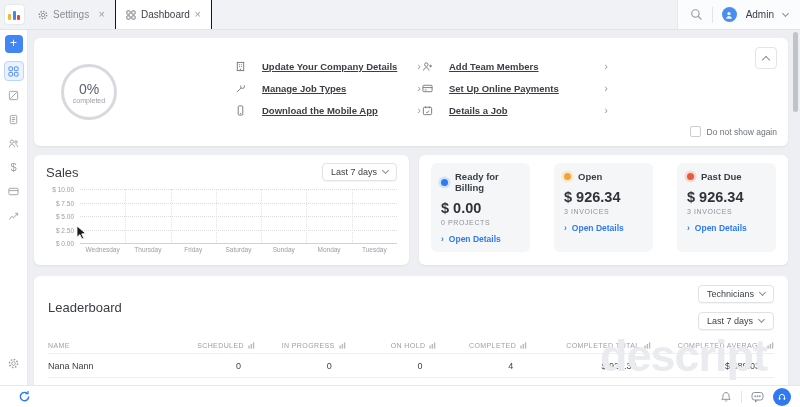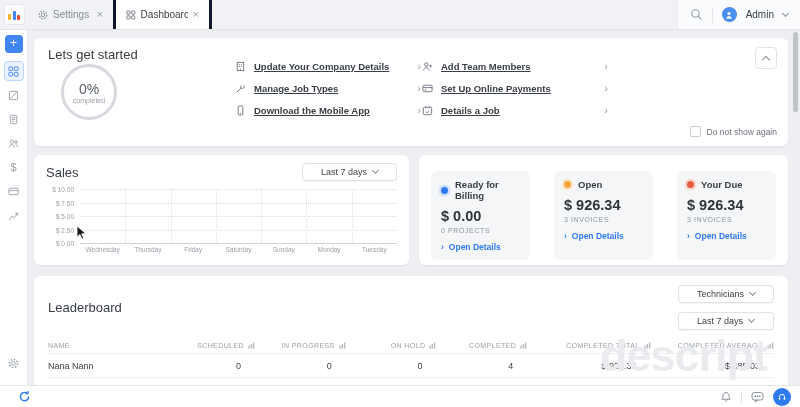--- a/index.html
+++ b/index.html
@@ -12,21 +12,21 @@
   svg { display:block; }
 
   
   .topbar { position:absolute; top:0; left:0; right:0; height:30px;
     background:#f1f2f5; border-bottom:1px solid #e2e4e8; display:flex; align-items:stretch; z-index:20; }
   .logo-wrap { width:28px; display:flex; align-items:center; justify-content:center; }
   .logo-box { width:21px; height:21px; background:#fff; border:1px solid #e6e8ec; border-radius:4px;
     display:flex; align-items:flex-end; justify-content:center; gap:1.5px; padding:3px 3px 4px; }
   .logo-box i { display:block; width:3px; border-radius:1px; }
   .tab { display:flex; align-items:center; gap:5px; padding:0 10px; width:88px;
-    font-size:10px; color:#868c95; border-right:3px solid #0f172a; cursor:default; }
+    font-size:10px; color:#868c95; border-right:1px solid #0f172a; cursor:default; }
   .tab.active { background:#fff; color:#3a3f46; width:96px; }
   .tab .tlbl { white-space:nowrap; overflow:hidden; }
   .tab .tx { margin-left:auto; color:#9aa0a8; font-size:11px; line-height:1; }
   .topbar-right { margin-left:auto; display:flex; align-items:center; gap:9px;
     background:#fbfcfd; border-left:1px solid #e7e9ec; padding:0 12px; }
   .tb-divider { width:1px; height:16px; background:#e2e4e8; }
   .avatar { width:15px; height:15px; border-radius:50%; background:#4a8df0; display:flex; align-items:center; justify-content:center; }
   .user-name { font-size:10px; color:#3a3f46; }
   .chev-down { width:5px; height:5px; border-right:1.3px solid #8a9099; border-bottom:1.3px solid #8a9099;
     transform:rotate(45deg); margin-top:-3px; }
@@ -50,49 +50,49 @@
   .card-title { font-size:13px; color:#383d44; font-weight:400; }
 
   
   .gs-card { height:108px; position:relative; padding:9px 14px; }
   .gs-circle { position:absolute; left:27px; top:26px; width:56px; height:56px; border:3px solid #d6dade;
     border-radius:50%; display:flex; flex-direction:column; align-items:center; justify-content:center; }
   .gs-pct { font-size:14px; color:#5c636c; }
   .gs-cap { font-size:7px; color:#9aa1a9; }
   .gs-col { position:absolute; top:22px; width:186px; display:flex; flex-direction:column; gap:9px; }
   .gs-col1 { left:201px; } .gs-col2 { left:388px; }
-  .gs-link { display:flex; align-items:center; gap:8px; height:13px; cursor:pointer; }
+  .gs-link { display:flex; align-items:center; gap:16px; height:13px; cursor:pointer; }
   .gs-link .ic { color:#6f7680; flex:0 0 auto; }
   .gs-link .lbl { font-size:9.5px; font-weight:700; color:#3a3f46; text-decoration:underline; white-space:nowrap; }
   .gs-link .chev { margin-left:auto; color:#9aa0a8; font-size:11px; line-height:1; }
   .gs-collapse { position:absolute; right:11px; top:9px; width:22px; height:22px; border:1px solid #e1e4e8;
     border-radius:4px; background:#fff; display:flex; align-items:center; justify-content:center; }
   .gs-dismiss { position:absolute; right:11px; bottom:9px; display:flex; align-items:center; gap:6px;
     font-size:8.5px; color:#6d737b; }
   .checkbox { width:11px; height:11px; border:1px solid #c9cdd3; border-radius:2px; background:#fff; }
 
   
   .row2 { display:flex; gap:10px; margin-top:9px; }
   .card-head { display:flex; align-items:center; justify-content:space-between; }
   .select-btn { display:flex; align-items:center; gap:6px; border:1px solid #dfe2e6; border-radius:4px;
-    background:#fff; padding:3px 18px; font-size:9px; color:#3a3f46; box-shadow:0 1px 1px rgba(0,0,0,.04); }
+    background:#fff; padding:3px 8px; font-size:9px; color:#3a3f46; box-shadow:0 1px 1px rgba(0,0,0,.04); }
 
   .sales-card { width:375px; height:110px; padding:8px 12px; position:relative; }
   .chart { position:absolute; left:12px; right:12px; top:34px; height:54px; }
   .ylab { position:absolute; left:0; width:28px; text-align:right; font-size:6.5px; color:#9aa0a8;
     transform:translateY(-50%); }
   .chart-grid { position:absolute; left:34px; right:0; top:0; bottom:0; }
   .hline { position:absolute; left:0; right:0; border-top:1px dotted #d9dce1; }
   .hline.base { border-top:1px solid #cfd3d9; }
   .vline { position:absolute; top:0; bottom:0; border-left:1px dotted #e0e3e7; }
   .xlabels { position:absolute; left:34px; right:0; top:100%; margin-top:3px; display:flex; }
   .xlabels span { flex:1; text-align:center; font-size:6.5px; color:#9aa0a8; }
 
   .invoices-card { flex:1; height:110px; padding:8px 12px; }
-  .inv-cards { display:flex; gap:24px; margin-top:8px; }
+  .inv-cards { display:flex; gap:24px; }
   .inv-card { flex:1; background:#f5f6f8; border-radius:6px; padding:8px 10px 8px; }
   .inv-status { display:flex; align-items:center; gap:7px; font-size:9.5px; font-weight:700; color:#3a3f46; }
   .dot { width:7px; height:7px; border-radius:50%; flex:0 0 auto; }
   .dot-blue  { background:#2f7af0; box-shadow:0 0 0 2.5px #d3e2fb; }
   .dot-orange{ background:#f2a33c; box-shadow:0 0 0 2.5px #fbe8ca; }
   .dot-red   { background:#e25c3d; box-shadow:0 0 0 2.5px #f8d9d0; }
   .inv-amount { font-size:14.5px; font-weight:700; color:#2e3339; margin-top:7px; }
   .inv-count { font-size:7px; color:#8d939c; letter-spacing:.6px; margin-top:3px; }
   .inv-link { font-size:8.5px; font-weight:700; color:#2f7af0; margin-top:8px; display:flex; gap:5px; cursor:pointer; }
 
@@ -222,21 +222,20 @@
     <svg width="11" height="11" viewBox="0 0 12 12" fill="none" stroke="currentColor">
       <circle cx="6" cy="6" r="2"></circle>
         <circle cx="6" cy="6" r="4.4" stroke-width="1.7" stroke-dasharray="1.7 1.7"></circle>
     </svg>
   </div>
 </div>
 
 <div class="main">
 
   <div class="card gs-card">
-    <div class="card-title">Lets get started</div>
     <div class="gs-circle">
       <div class="gs-pct">0%</div>
       <div class="gs-cap">completed</div>
     </div>
 
     <div class="gs-col gs-col1">
       <div class="gs-link">
         <svg class="ic" width="11" height="11" viewBox="0 0 12 12" fill="none" stroke="currentColor">
           <rect x="2.5" y="1.5" width="7" height="9"></rect>
             <path d="M4.5 4h1 M6.5 4h1 M4.5 6h1 M6.5 6h1 M5.8 10.5V8.3"></path>
@@ -360,21 +359,21 @@
           <div class="inv-amount">$ 926.34</div>
           <div class="inv-count">3 INVOICES</div>
           <div class="inv-link">
             <span>›</span>
             <span>Open Details</span>
           </div>
         </div>
         <div class="inv-card">
           <div class="inv-status">
             <span class="dot dot-red"></span>
-            <span>Your Due</span>
+            <span>Past Due</span>
           </div>
           <div class="inv-amount">$ 926.34</div>
           <div class="inv-count">3 INVOICES</div>
           <div class="inv-link">
             <span>›</span>
             <span>Open Details</span>
           </div>
         </div>
       </div>
     </div>

